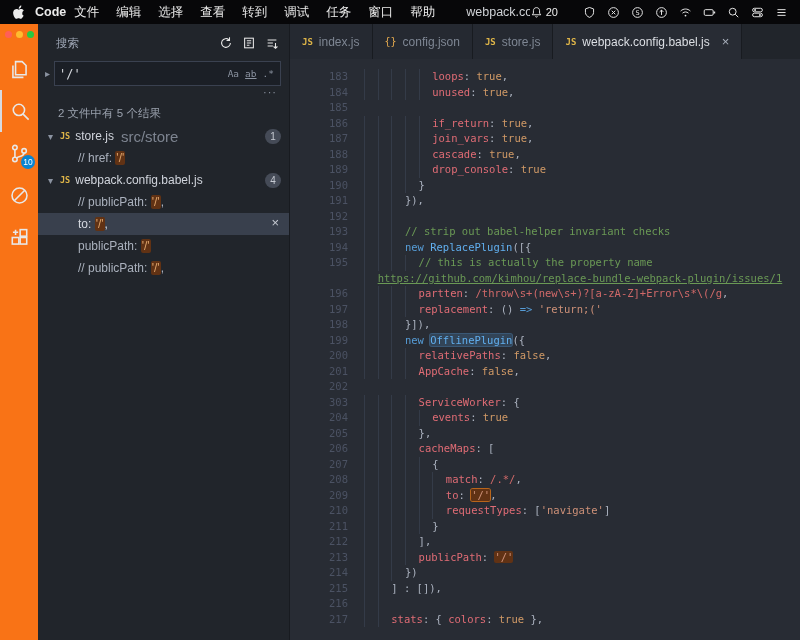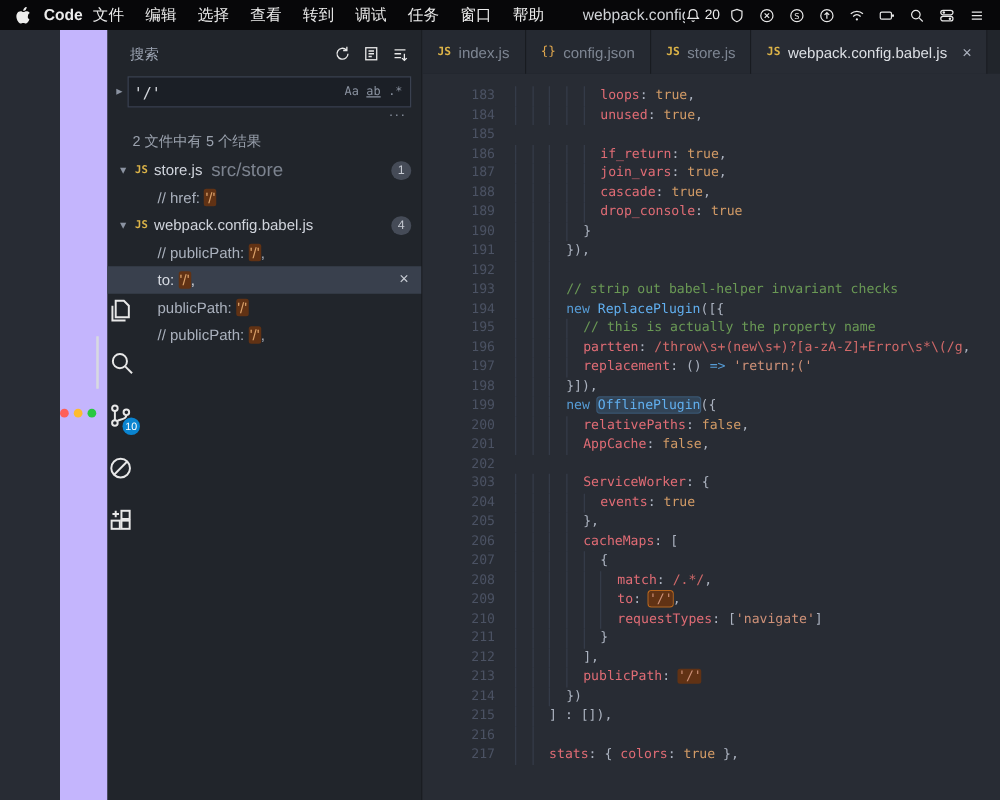--- a/index.html
+++ b/index.html
@@ -6,29 +6,29 @@
     font-family:"Liberation Sans","DejaVu Sans",sans-serif;}
   :root{
     --find-bg:#613214; --sel-bg:#39404d; --badge-blue:#0a84d0; --js-yellow:#ddb448;
   }
   
   .menubar{position:absolute;top:0;left:0;right:0;height:24px;background:#070709;display:flex;
     align-items:center;color:#ececec;font-size:12.5px;padding:0 12px;box-sizing:border-box;z-index:10;}
   .menubar .app-name{font-weight:700;margin:0 8px 0 10px;}
   .menu-item{margin-right:17px;white-space:nowrap;}
   .window-title{margin-left:14px;color:#cfd2d6;white-space:nowrap;overflow:hidden;}
-  .status-icons{margin-left:auto;display:flex;align-items:center;gap:7px;}
+  .status-icons{margin-left:auto;display:flex;align-items:center;gap:25px;}
   .status-icons .ico svg{width:13px;height:13px;display:block;}
   .bell-wrap{display:flex;align-items:center;gap:3px;}
   .bell-count{font-size:11px;}
   .ico{display:inline-flex;align-items:center;justify-content:center;color:#e8e8e8;}
   
   .window{position:absolute;top:24px;left:0;right:0;bottom:0;display:flex;}
   
-  .activitybar{width:38px;background:#c4b5fd;flex:none;display:flex;flex-direction:row;align-items:center;margin-left:48px;}
+  .activitybar{width:38px;background:#f97316;flex:none;display:flex;flex-direction:column;align-items:center;}
   .traffic{display:flex;gap:4px;margin:7px 0 10px;}
   .dot{width:7px;height:7px;border-radius:50%;}
   .dot.r{background:#ff5f57}.dot.y{background:#fdbc2f}.dot.g{background:#28c841}
   .act-item{width:38px;height:42px;display:flex;align-items:center;justify-content:center;position:relative;
     color:#6e7683;box-sizing:border-box;}
   .act-item svg{width:21px;height:21px;display:block;}
   .act-item.active{color:#d7dae0;border-left:2px solid #d7dae0;}
   .act-badge{position:absolute;right:3px;bottom:5px;background:var(--badge-blue);color:#fff;font-size:8.5px;
     min-width:14px;height:14px;line-height:14px;border-radius:8px;text-align:center;padding:0 2px;box-sizing:border-box;}
   
@@ -362,20 +362,24 @@
           </div>
           <div class="code-line">
             <span class="line-num">194</span>
             <span class="line-content"><span class="ind"></span><span class="ind"></span><span class="ind"></span><span class="tok kw">new </span><span class="tok cls">ReplacePlugin</span><span class="tok p">([{</span></span>
           </div>
           <div class="code-line">
             <span class="line-num">195</span>
             <span class="line-content"><span class="ind"></span><span class="ind"></span><span class="ind"></span><span class="ind"></span><span class="tok cmt">// this is actually the property name</span></span>
           </div>
           <div class="code-line">
+            <span class="line-num"></span>
+            <span class="line-content"><span class="ind"></span><span class="tok link">https://github.com/kimhou/replace-bundle-webpack-plugin/issues/1</span></span>
+          </div>
+          <div class="code-line">
             <span class="line-num">196</span>
             <span class="line-content"><span class="ind"></span><span class="ind"></span><span class="ind"></span><span class="ind"></span><span class="tok key">partten</span><span class="tok p">: </span><span class="tok rx">/throw\s+(new\s+)?[a-zA-Z]+Error\s*\(/g</span><span class="tok p">,</span></span>
           </div>
           <div class="code-line">
             <span class="line-num">197</span>
             <span class="line-content"><span class="ind"></span><span class="ind"></span><span class="ind"></span><span class="ind"></span><span class="tok key">replacement</span><span class="tok p">: () </span><span class="tok kw">=&gt;</span><span class="tok p"> </span><span class="tok str">'return;('</span></span>
           </div>
           <div class="code-line">
             <span class="line-num">198</span>
             <span class="line-content"><span class="ind"></span><span class="ind"></span><span class="ind"></span><span class="tok p">}]),</span></span>

